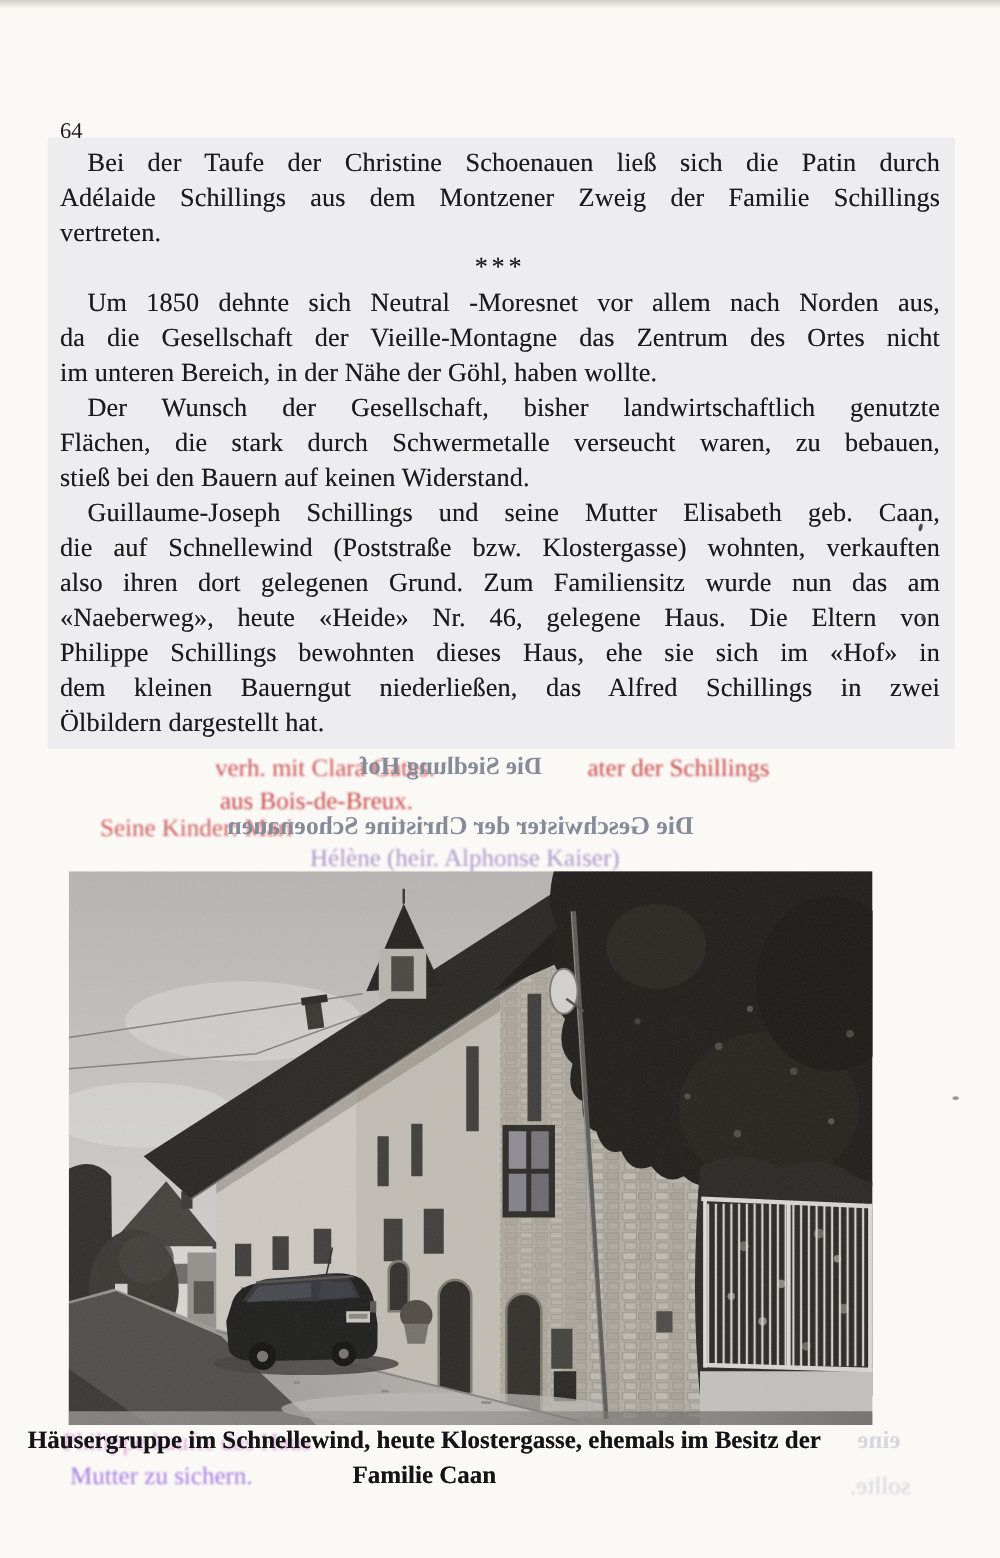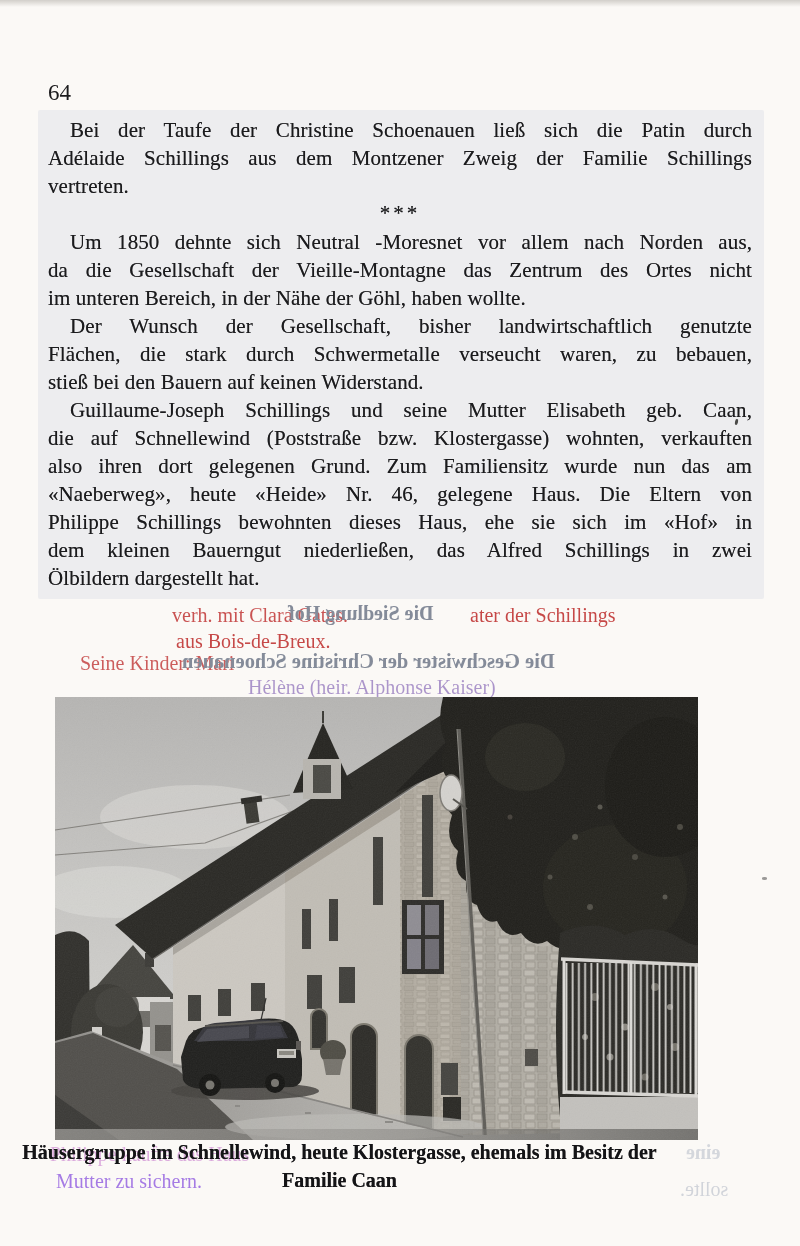--- a/index.html
+++ b/index.html
@@ -6,21 +6,21 @@
   body{
     width:800px;height:1246px;position:relative;overflow:hidden;
     background:#fbf9f6;
     font-family:"Liberation Serif","DejaVu Serif",serif;
     color:#1b1b1d;
   }
   .scan-top{position:absolute;top:0;left:0;right:0;height:7px;
     background:linear-gradient(#d2cfca,rgba(210,207,202,0));pointer-events:none;}
   .scan-shade{position:absolute;left:38px;top:110px;width:726px;height:489px;
     background:rgba(202,209,221,0.28);border-radius:2px;pointer-events:none;}
-  .page-number{position:absolute;left:48px;top:80px;font-size:23px;line-height:26px;}
+  .page-number{position:absolute;left:48px;top:91px;font-size:18px;line-height:26px;}
   .body-text{position:absolute;left:48px;top:116px;width:704px;font-size:21px;}
   .para{margin:0;}
   .tline{height:28px;line-height:28px;text-align:justify;text-align-last:justify;
     overflow:hidden;white-space:nowrap;letter-spacing:0.1px;
     text-shadow:0 0 0.5px rgba(25,25,28,0.6);}
   .tline.last{text-align-last:left;}
   .tline.first{text-indent:22px;}
   .separator{height:28px;line-height:26px;text-align:center;font-size:21px;
     letter-spacing:3px;text-shadow:0 0 0.5px rgba(25,25,28,0.6);}
   

